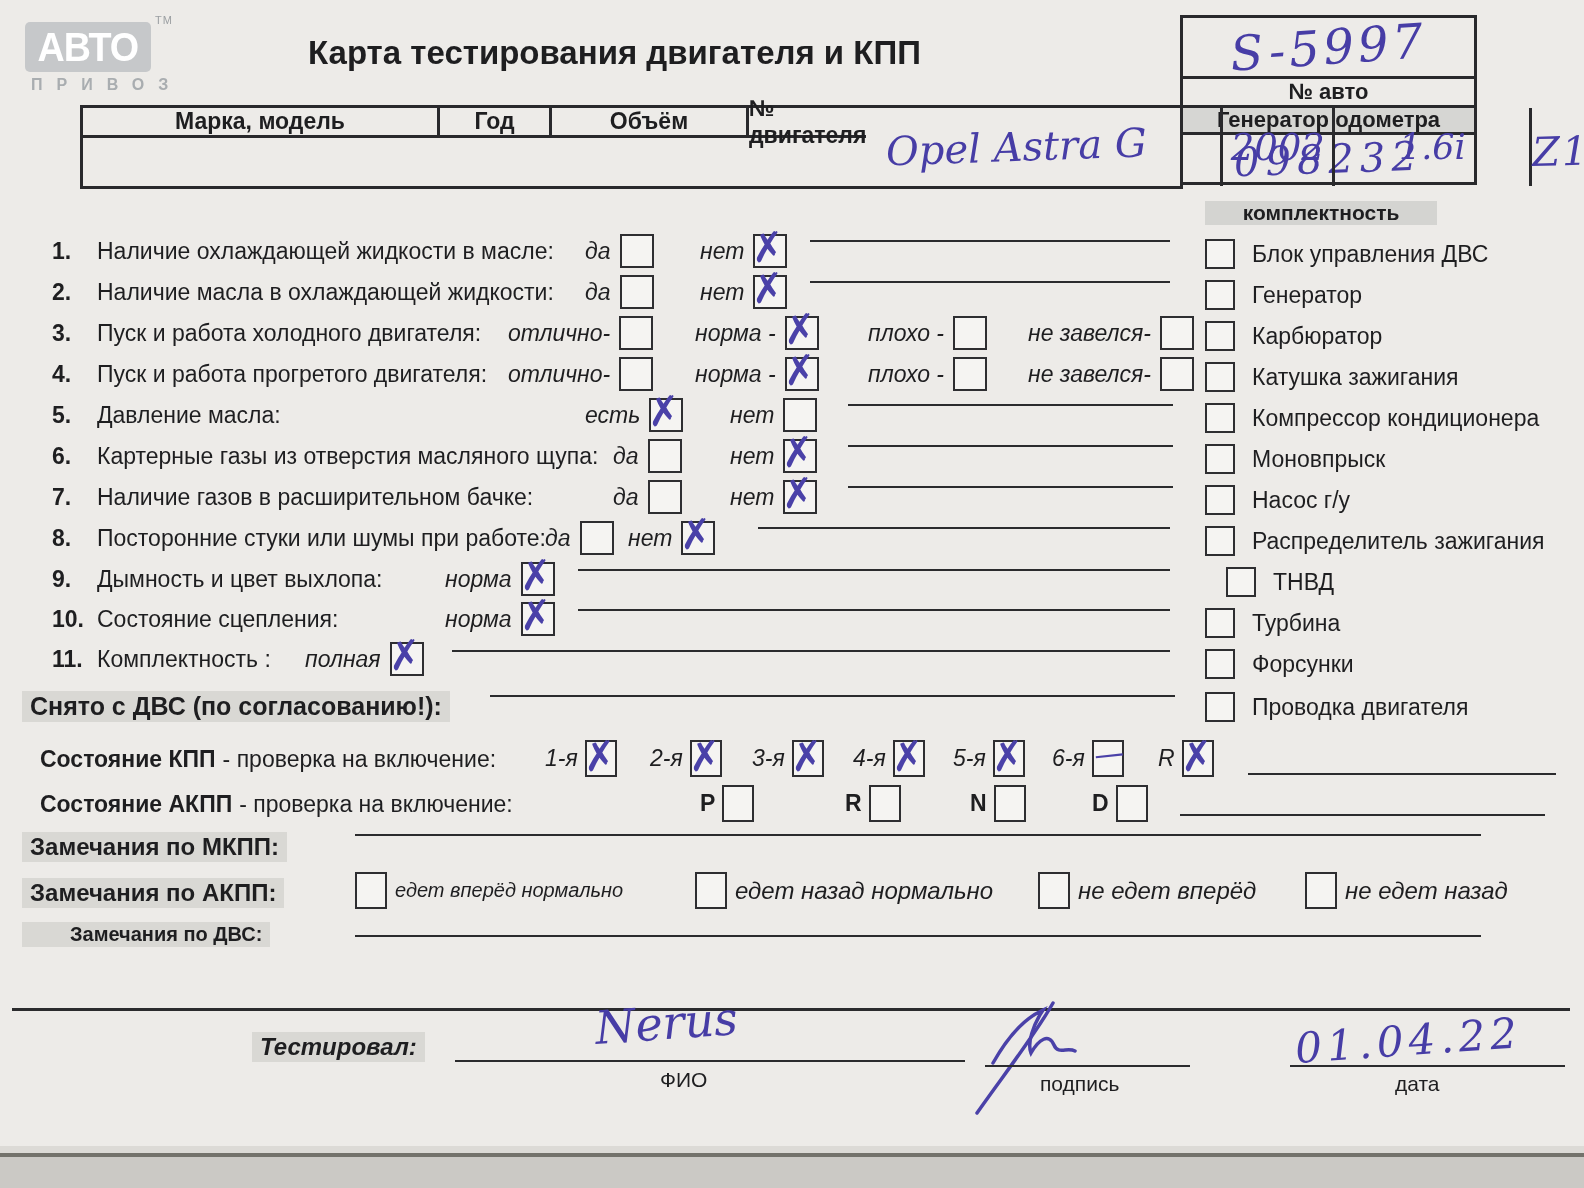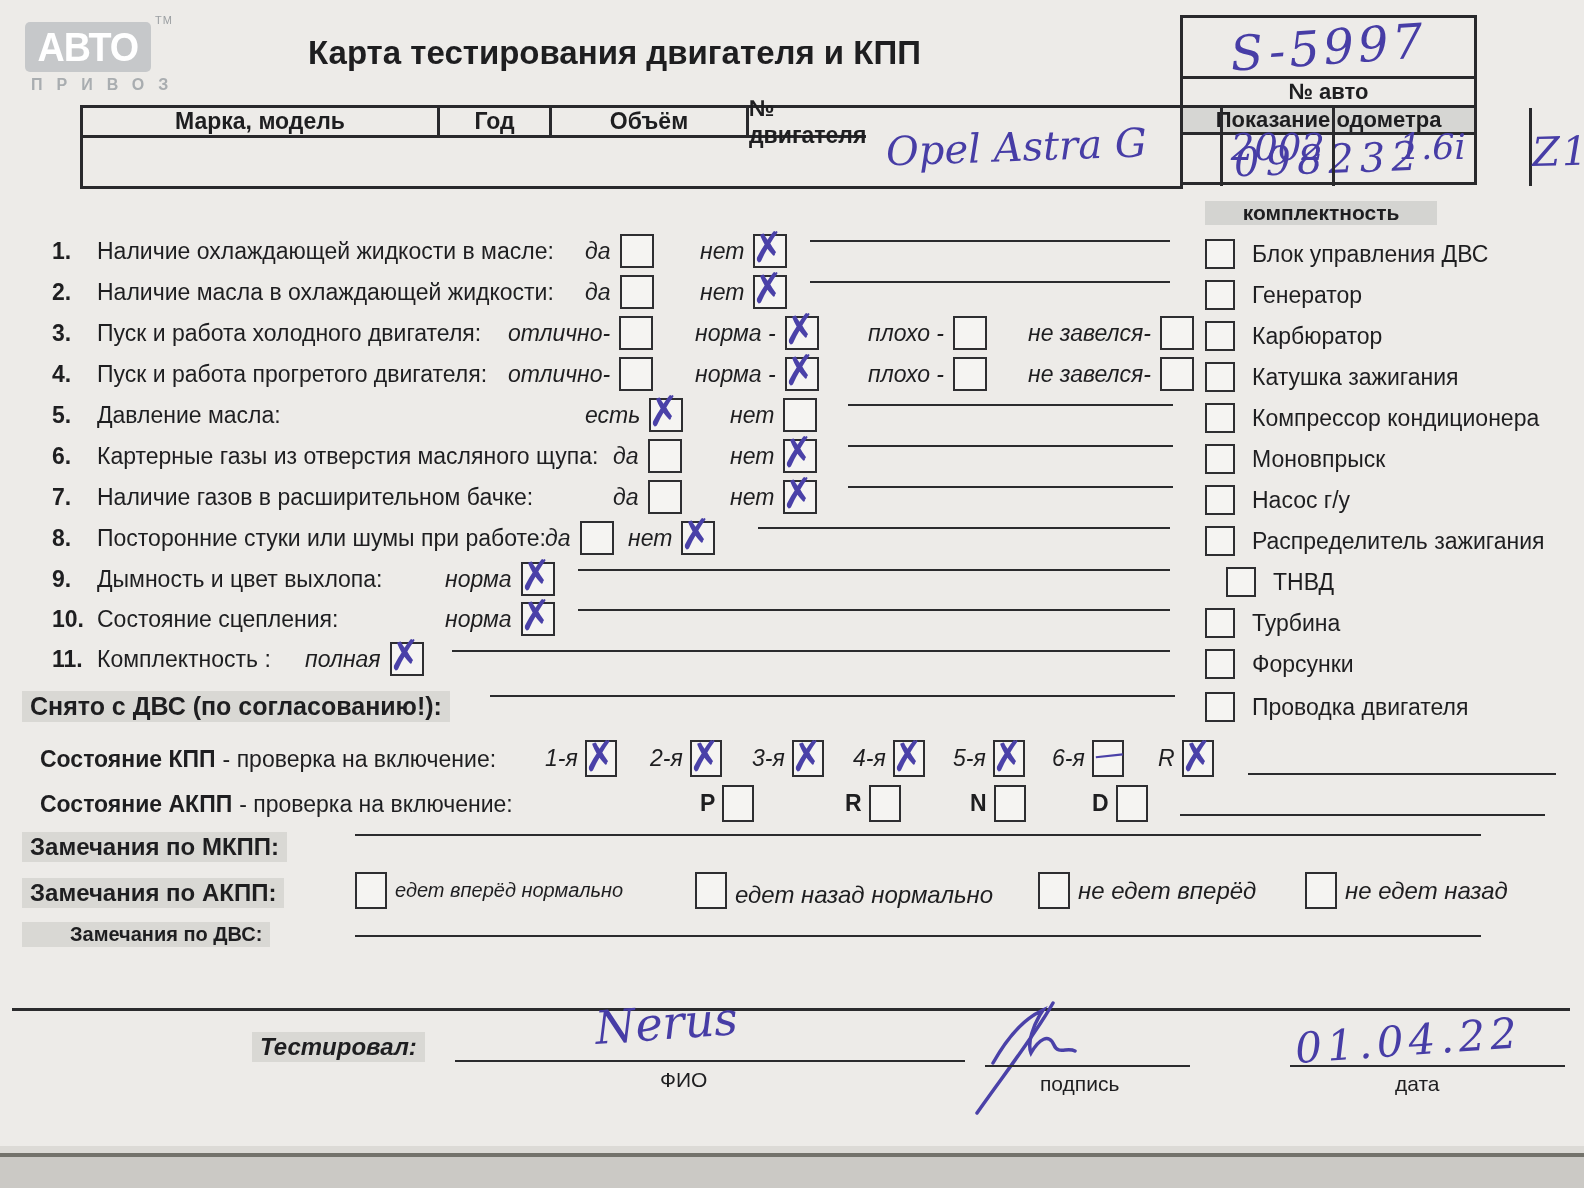--- a/index.html
+++ b/index.html
@@ -80,21 +80,21 @@
   <div class="abs title">Карта тестирования двигателя и КПП</div>
 
   <div class="abs vbox">
     <div class="vrow" style="height:61px;">
       <span class="hw" style="font-size:48px;transform:rotate(-4deg);letter-spacing:4px;">S-5997</span>
     </div>
     <div class="vrow" style="height:29px;">
       <span class="b" style="font-size:22px;">№ авто</span>
     </div>
     <div class="vrow" style="height:27px;background:#d6d6d3;">
-      <span class="b" style="font-size:22px;">Показание одометра</span>
+      <span class="b" style="font-size:22px;">Генератор одометра</span>
     </div>
     <div class="vrow" style="flex:1;">
       <span class="hw" style="font-size:40px;letter-spacing:6px;transform:rotate(-2deg);">098232</span>
     </div>
   </div>
 
   <div class="abs tbl">
     <div class="tbl-hdr">
       <div class="cell c1 hdr-t">Марка, модель</div>
       <div class="cell c2 hdr-t">Год</div>
@@ -485,21 +485,21 @@
   </div>
 
   <div>
     <span class="abs hl b" style="left:22px;top:878px;font-size:24px;white-space:nowrap;">Замечания по АКПП:</span>
     <span class="grp" style="left:355px;top:872px;gap:8px;">
       <span class="cb tall">
           <span class="mark"></span>
         </span>
       <span class="lbl it" style="font-size:20px;">едет вперёд нормально</span>
     </span>
-    <span class="grp" style="left:695px;top:872px;gap:8px;align-items:flex-end;">
+    <span class="grp" style="left:695px;top:872px;gap:8px;">
       <span class="cb tall">
           <span class="mark"></span>
         </span>
       <span class="lbl it" style="font-size:24px;">едет назад нормально</span>
     </span>
     <span class="grp" style="left:1038px;top:872px;gap:8px;">
       <span class="cb tall">
           <span class="mark"></span>
         </span>
       <span class="lbl it" style="font-size:24px;">не едет вперёд</span>

